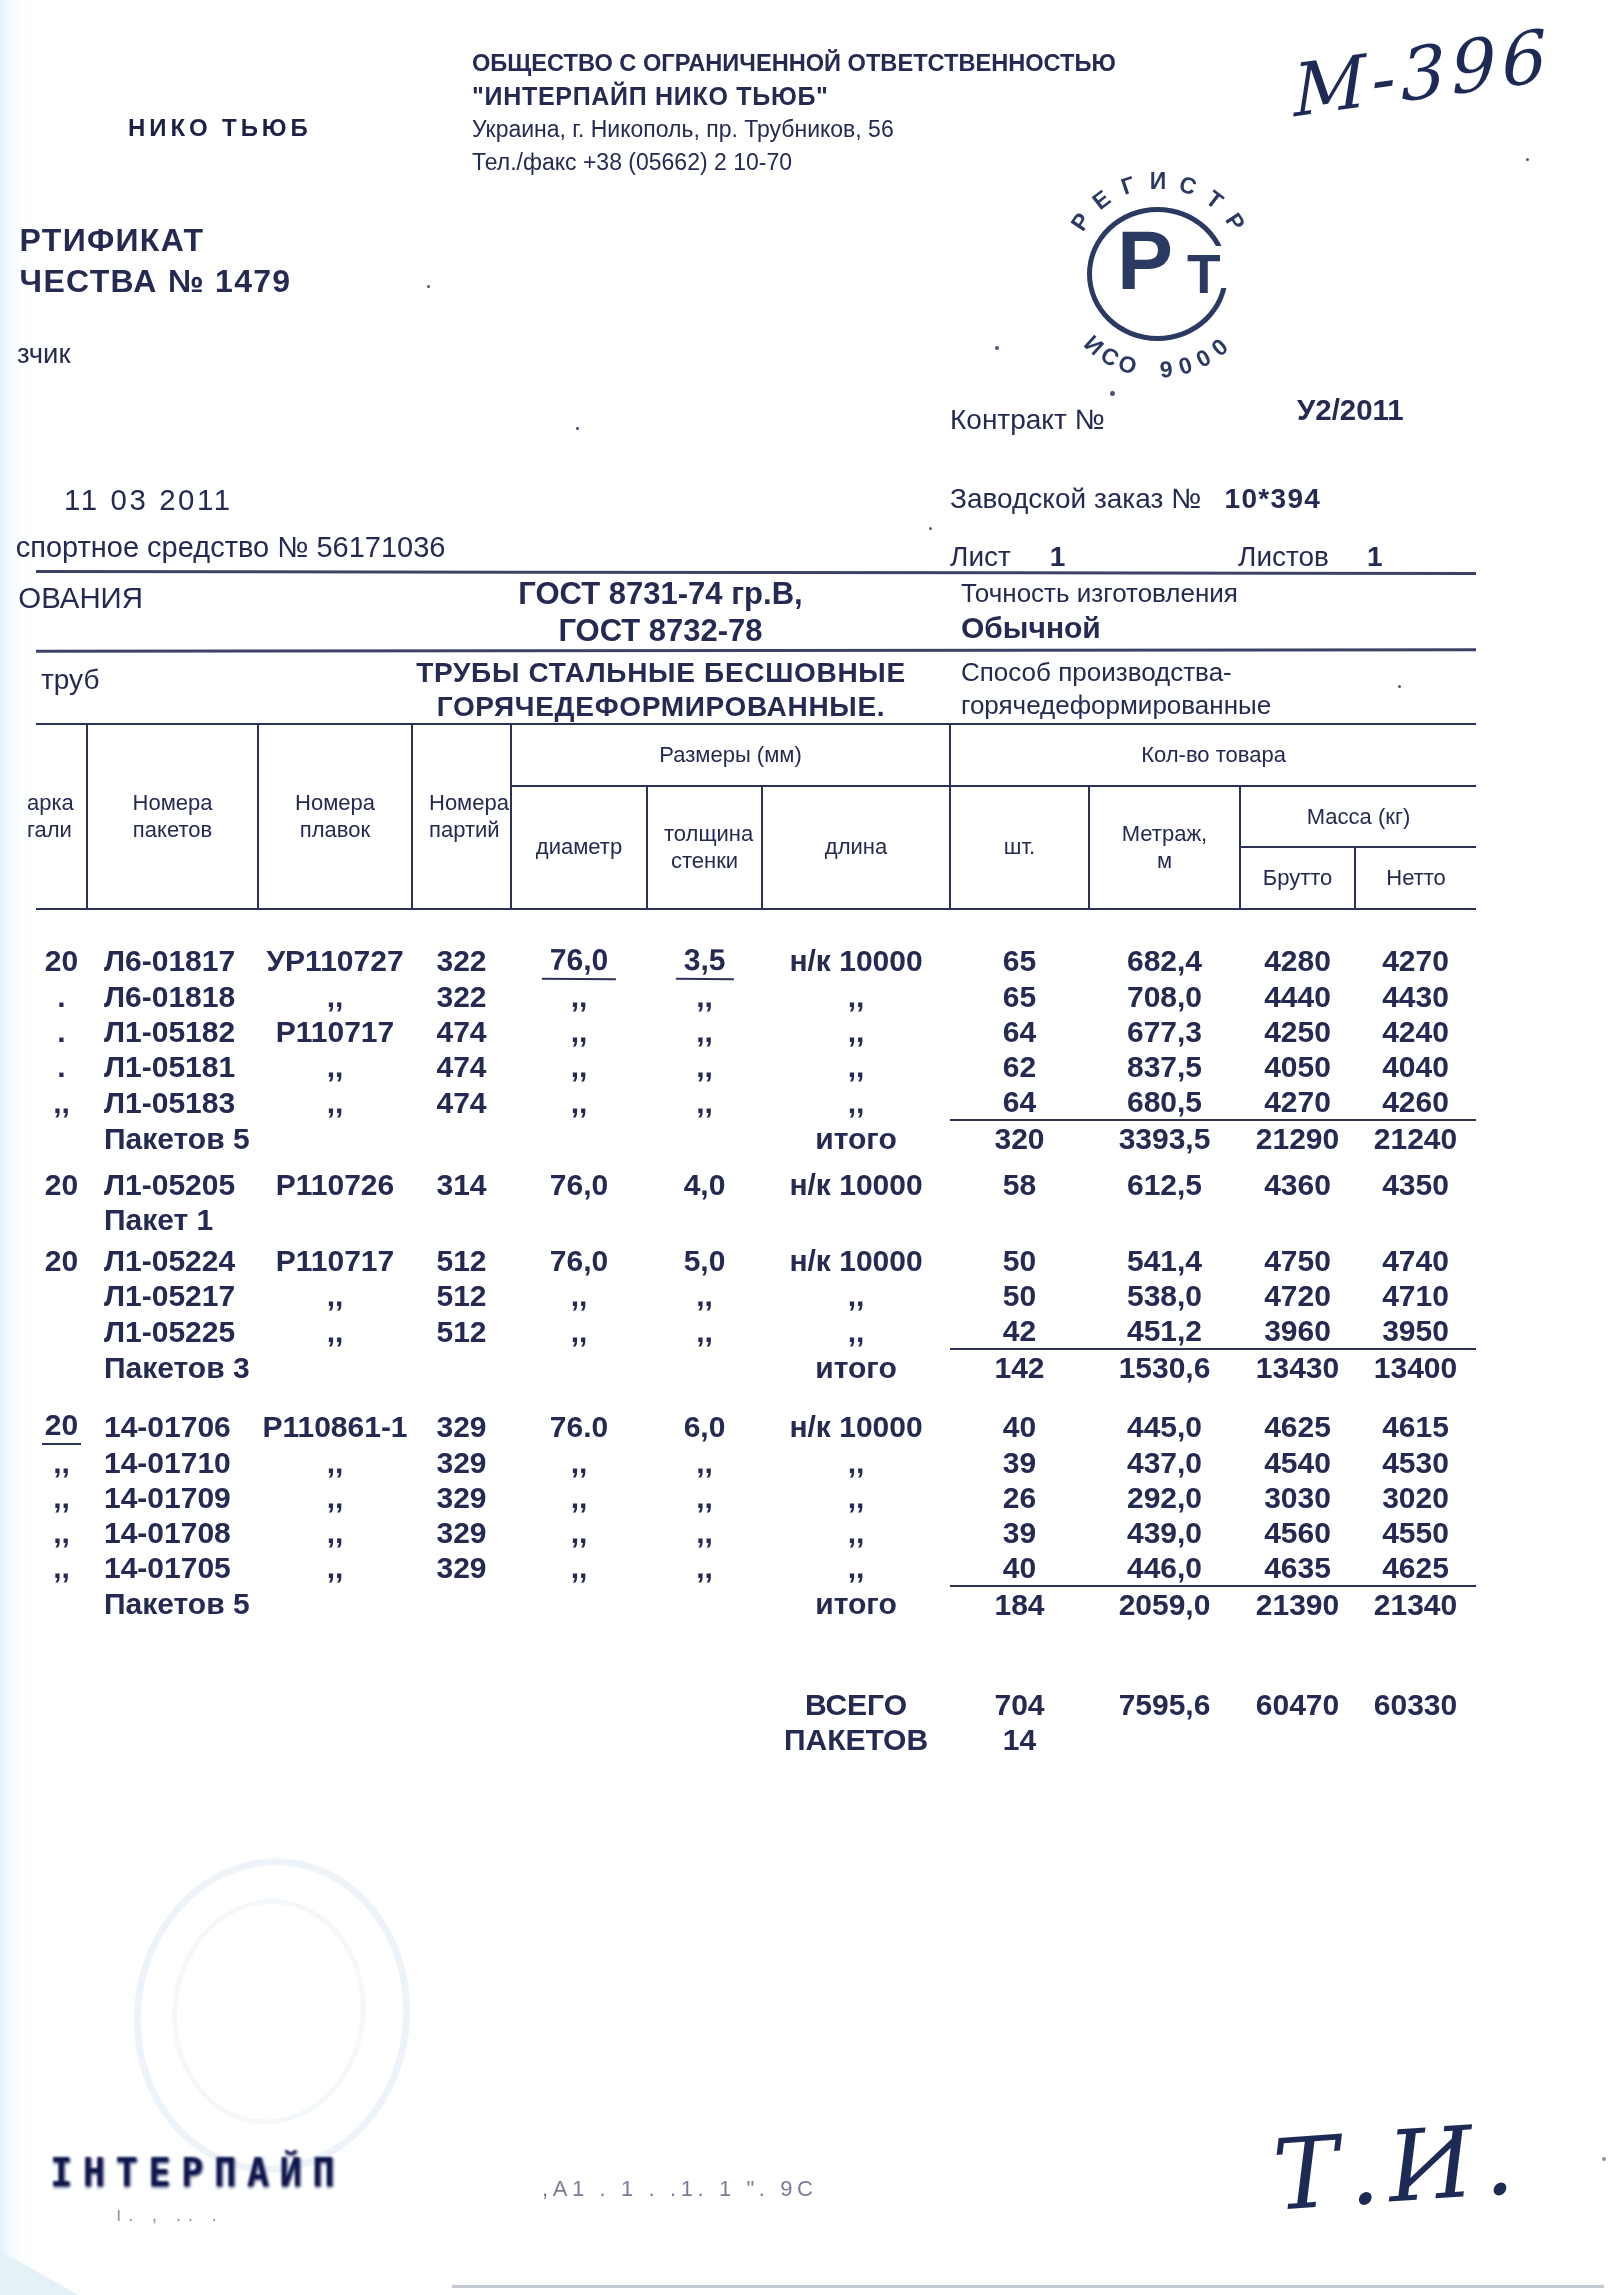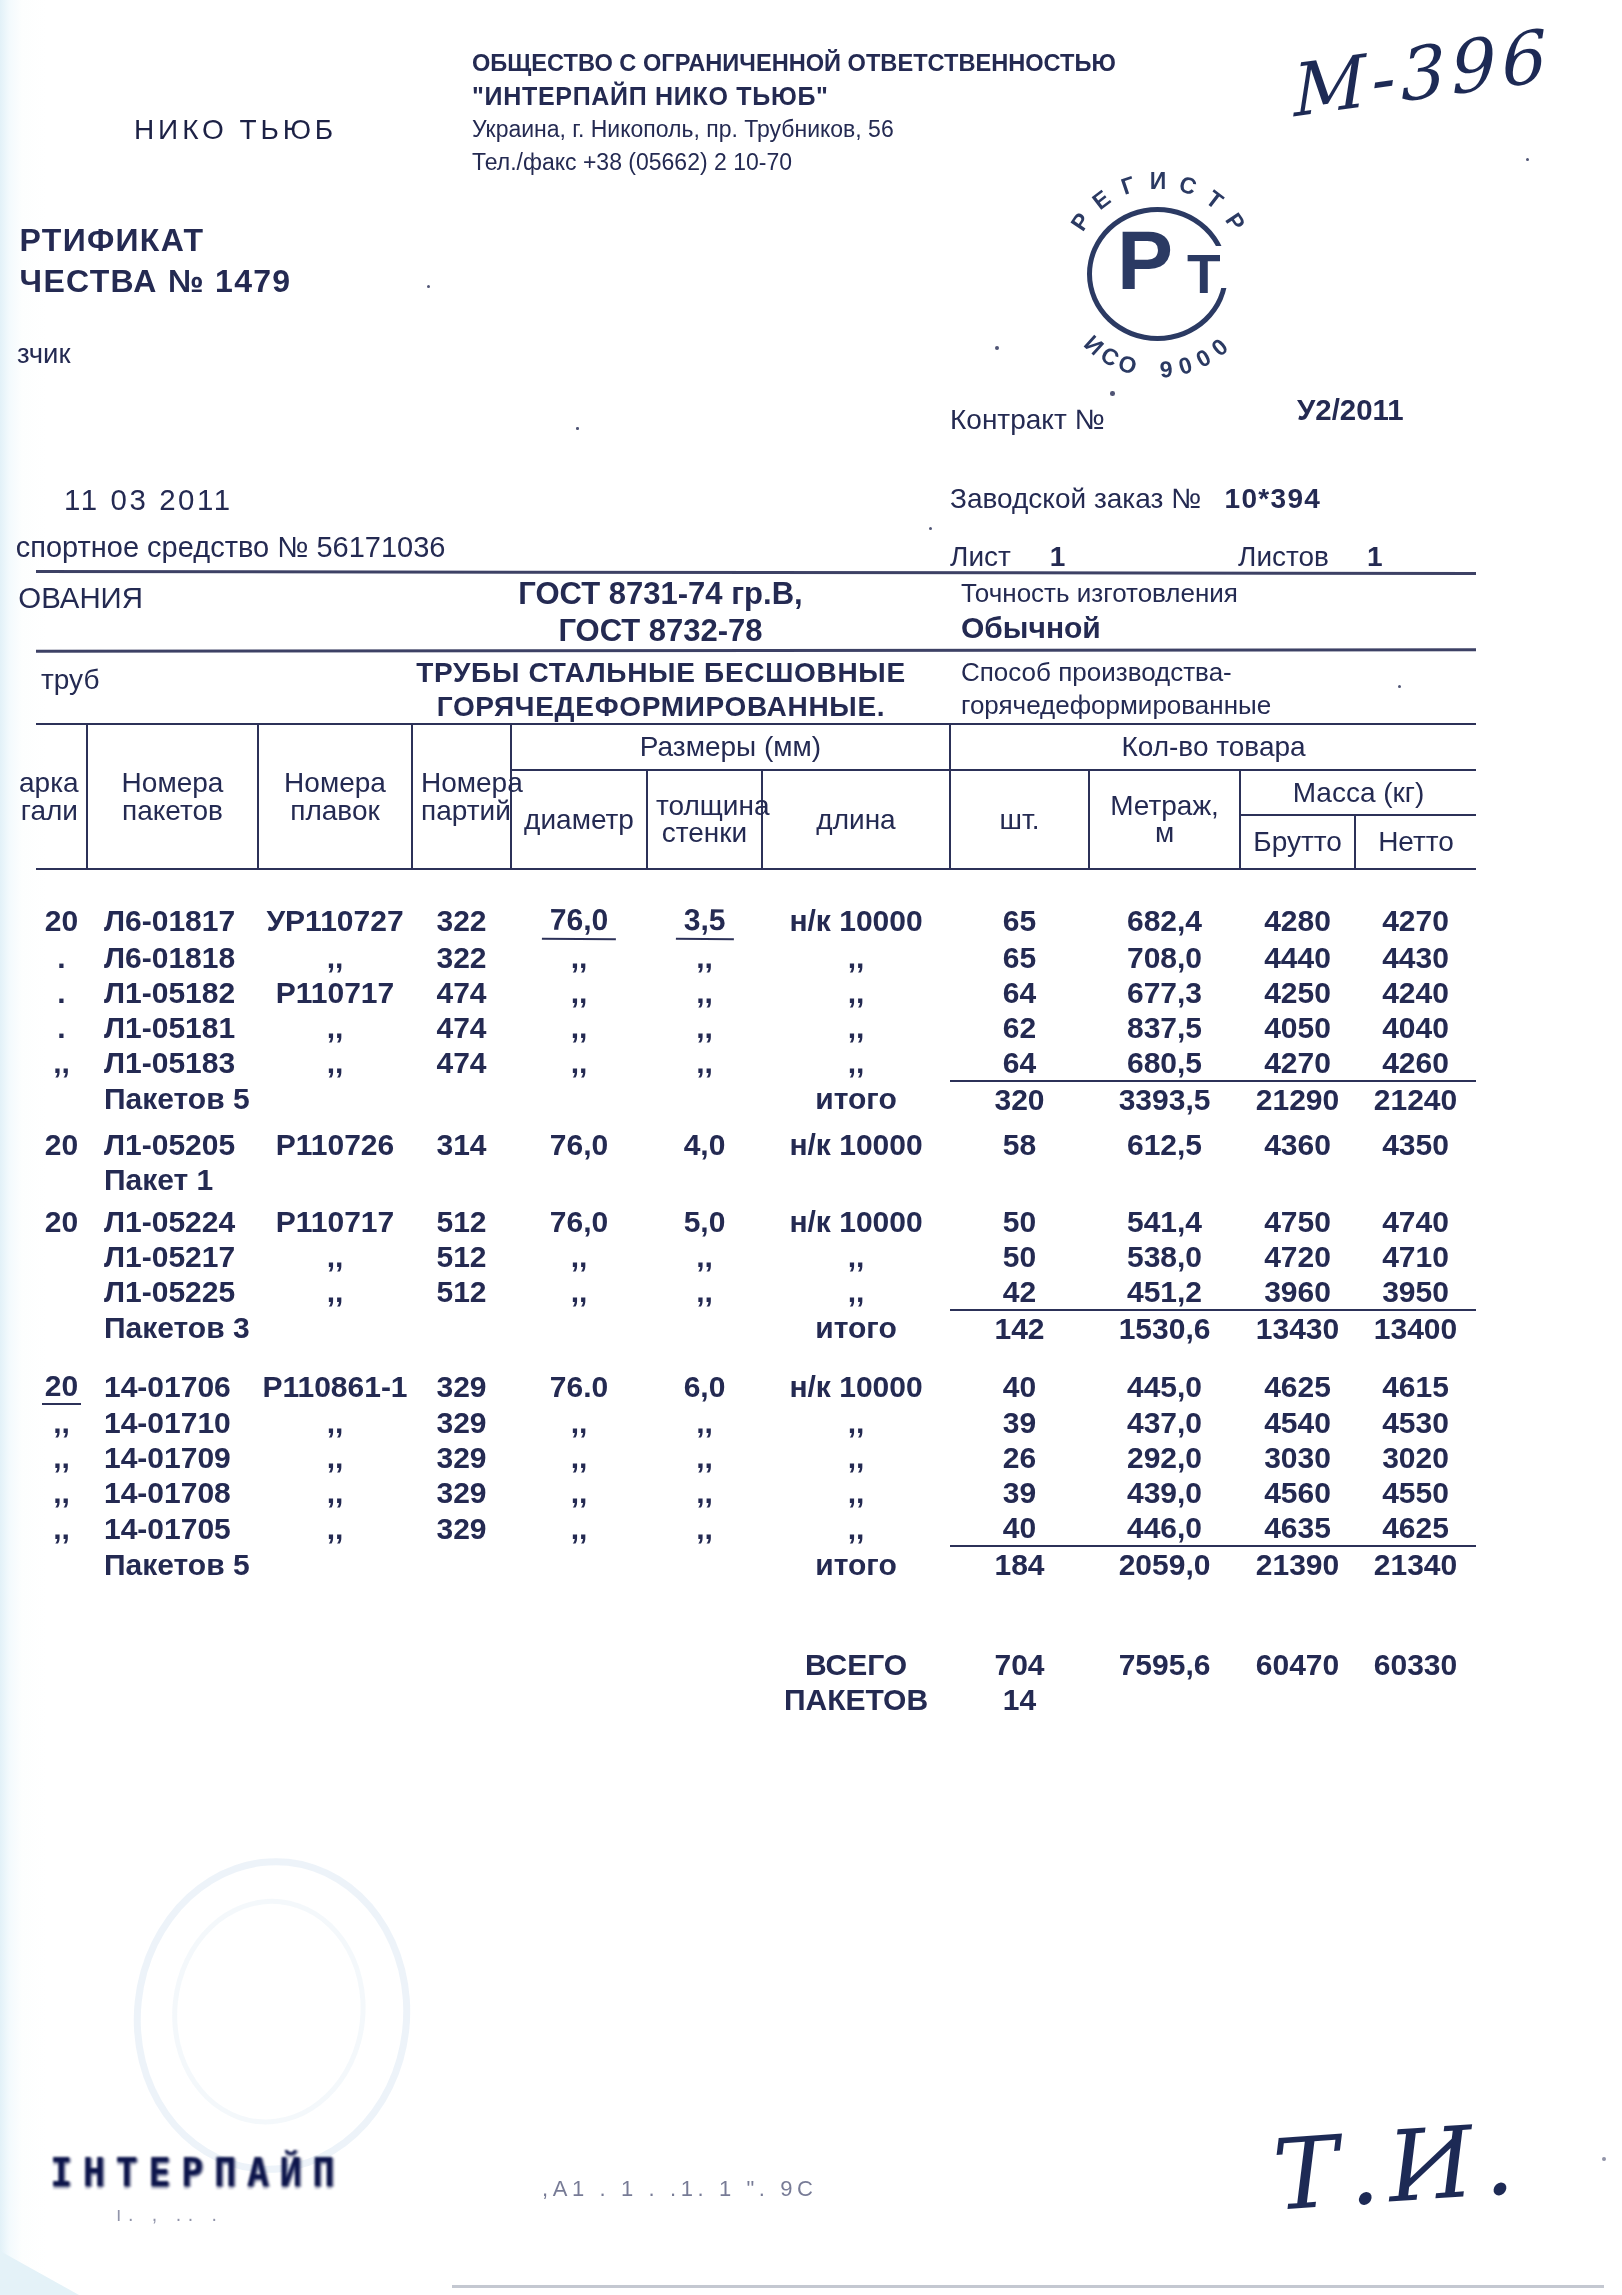--- a/index.html
+++ b/index.html
@@ -14,21 +14,21 @@
     background:linear-gradient(90deg,#e2f1f8 0px,#f3fafd 9.2px,#fdfefe 22px,#ffffff 46px);
     overflow:hidden;
     font-family:"Liberation Sans",sans-serif;
     color:var(--ink);
   }
   .abs{position:absolute;}
   .nowrap{white-space:nowrap;}
 
   
   .logo-title{left:109px;top:46px;font-size:52px;font-weight:700;letter-spacing:2px;color:#1c2145;}
-  .logo-sub{left:134px;top:114px;font-size:28px;font-weight:400;letter-spacing:3.9px;color:#1c2145;}
+  .logo-sub{left:128px;top:114px;font-size:24px;font-weight:700;letter-spacing:3.9px;color:#1c2145;}
   .company{left:472px;top:47px;line-height:33px;}
   .company .l1{font-size:23.6px;font-weight:600;}
   .company .l2{font-size:25px;font-weight:700;letter-spacing:0.7px;}
   .company .l3,.company .l4{font-size:23px;font-weight:500;}
 
   .hand{font-family:"DejaVu Serif",serif;font-style:italic;color:var(--hand);}
   .hw-mark{left:1292px;top:31px;font-size:72px;letter-spacing:5.2px;transform:rotate(-8deg) skewX(-6deg);}
   .hw-initials{left:1273px;top:2110px;font-size:98px;letter-spacing:9.2px;transform:rotate(-4deg);}
 
   
@@ -67,22 +67,22 @@
   .precision-label{left:961px;top:578px;font-size:26px;}
   .precision-value{left:961px;top:611px;font-size:30px;font-weight:700;}
   .pipe-label{left:41px;top:664px;font-size:28px;}
   .product{left:386px;top:656px;width:550px;text-align:center;font-size:28px;font-weight:600;line-height:34px;letter-spacing:0.7px;}
   .method-label{left:961px;top:657px;font-size:26px;}
   .method-value{left:961px;top:690px;font-size:26px;}
 
   
   table.goods{border-collapse:collapse;table-layout:fixed;position:absolute;left:36px;top:723px;width:1440px;}
   table.goods thead th{
-    border:2.6px solid var(--line);font-weight:400;font-size:28px;line-height:27.5px;
-    text-align:center;vertical-align:middle;padding:8px;color:var(--ink);
+    border:2.6px solid var(--line);font-weight:400;font-size:22px;line-height:27.5px;
+    text-align:center;vertical-align:middle;padding:16px;color:var(--ink);
   }
   table.goods thead tr.tr1{height:31px;}
   table.goods thead tr.tr2{height:42px;}
   table.goods thead tr.tr3{height:54px;}
   th.no-l,td.no-l{border-left:none !important;}
   th.no-r,td.no-r{border-right:none !important;margin-left:8px;}
   .grade-head{margin-left:-25px;text-align:right;line-height:27.5px;}
   table.goods tbody td{
     border:none;padding:0;font-size:30px;font-weight:600;text-align:center;
     white-space:nowrap;line-height:35px;vertical-align:middle;color:var(--ink);

